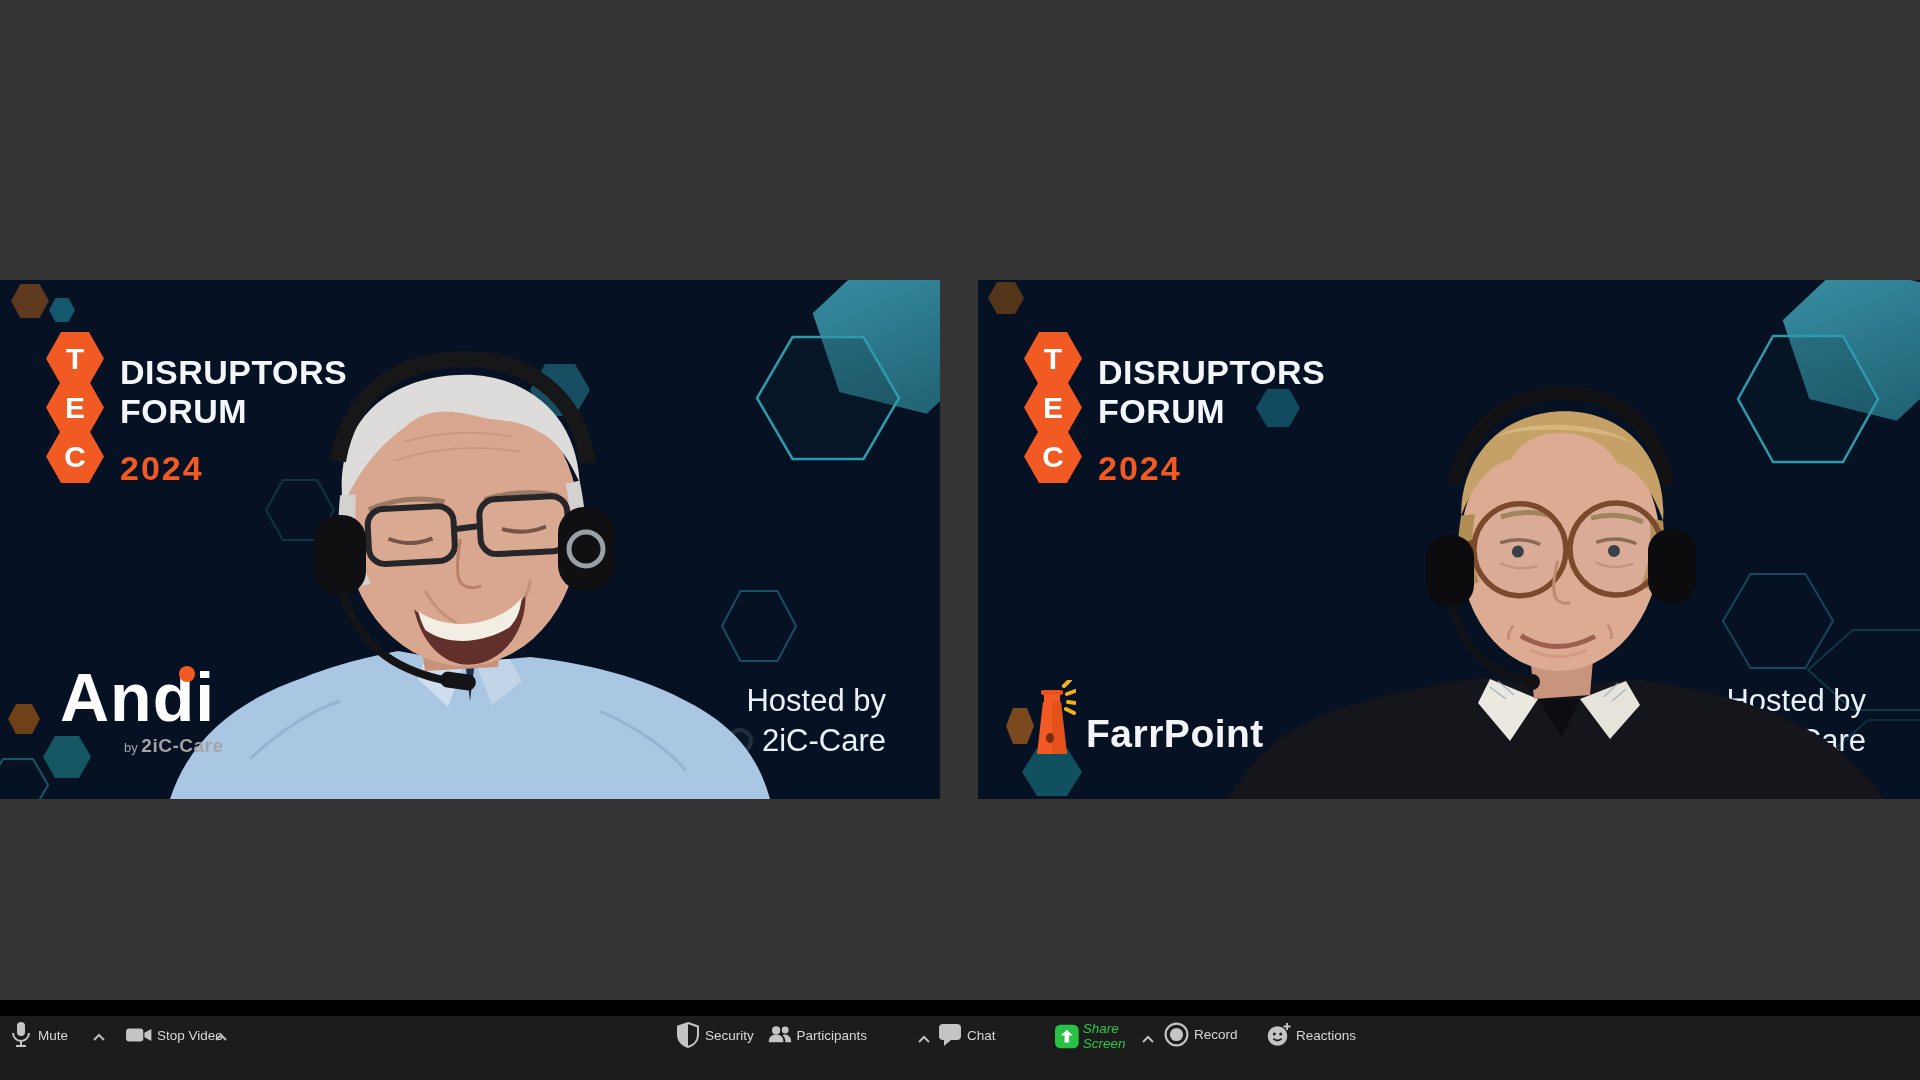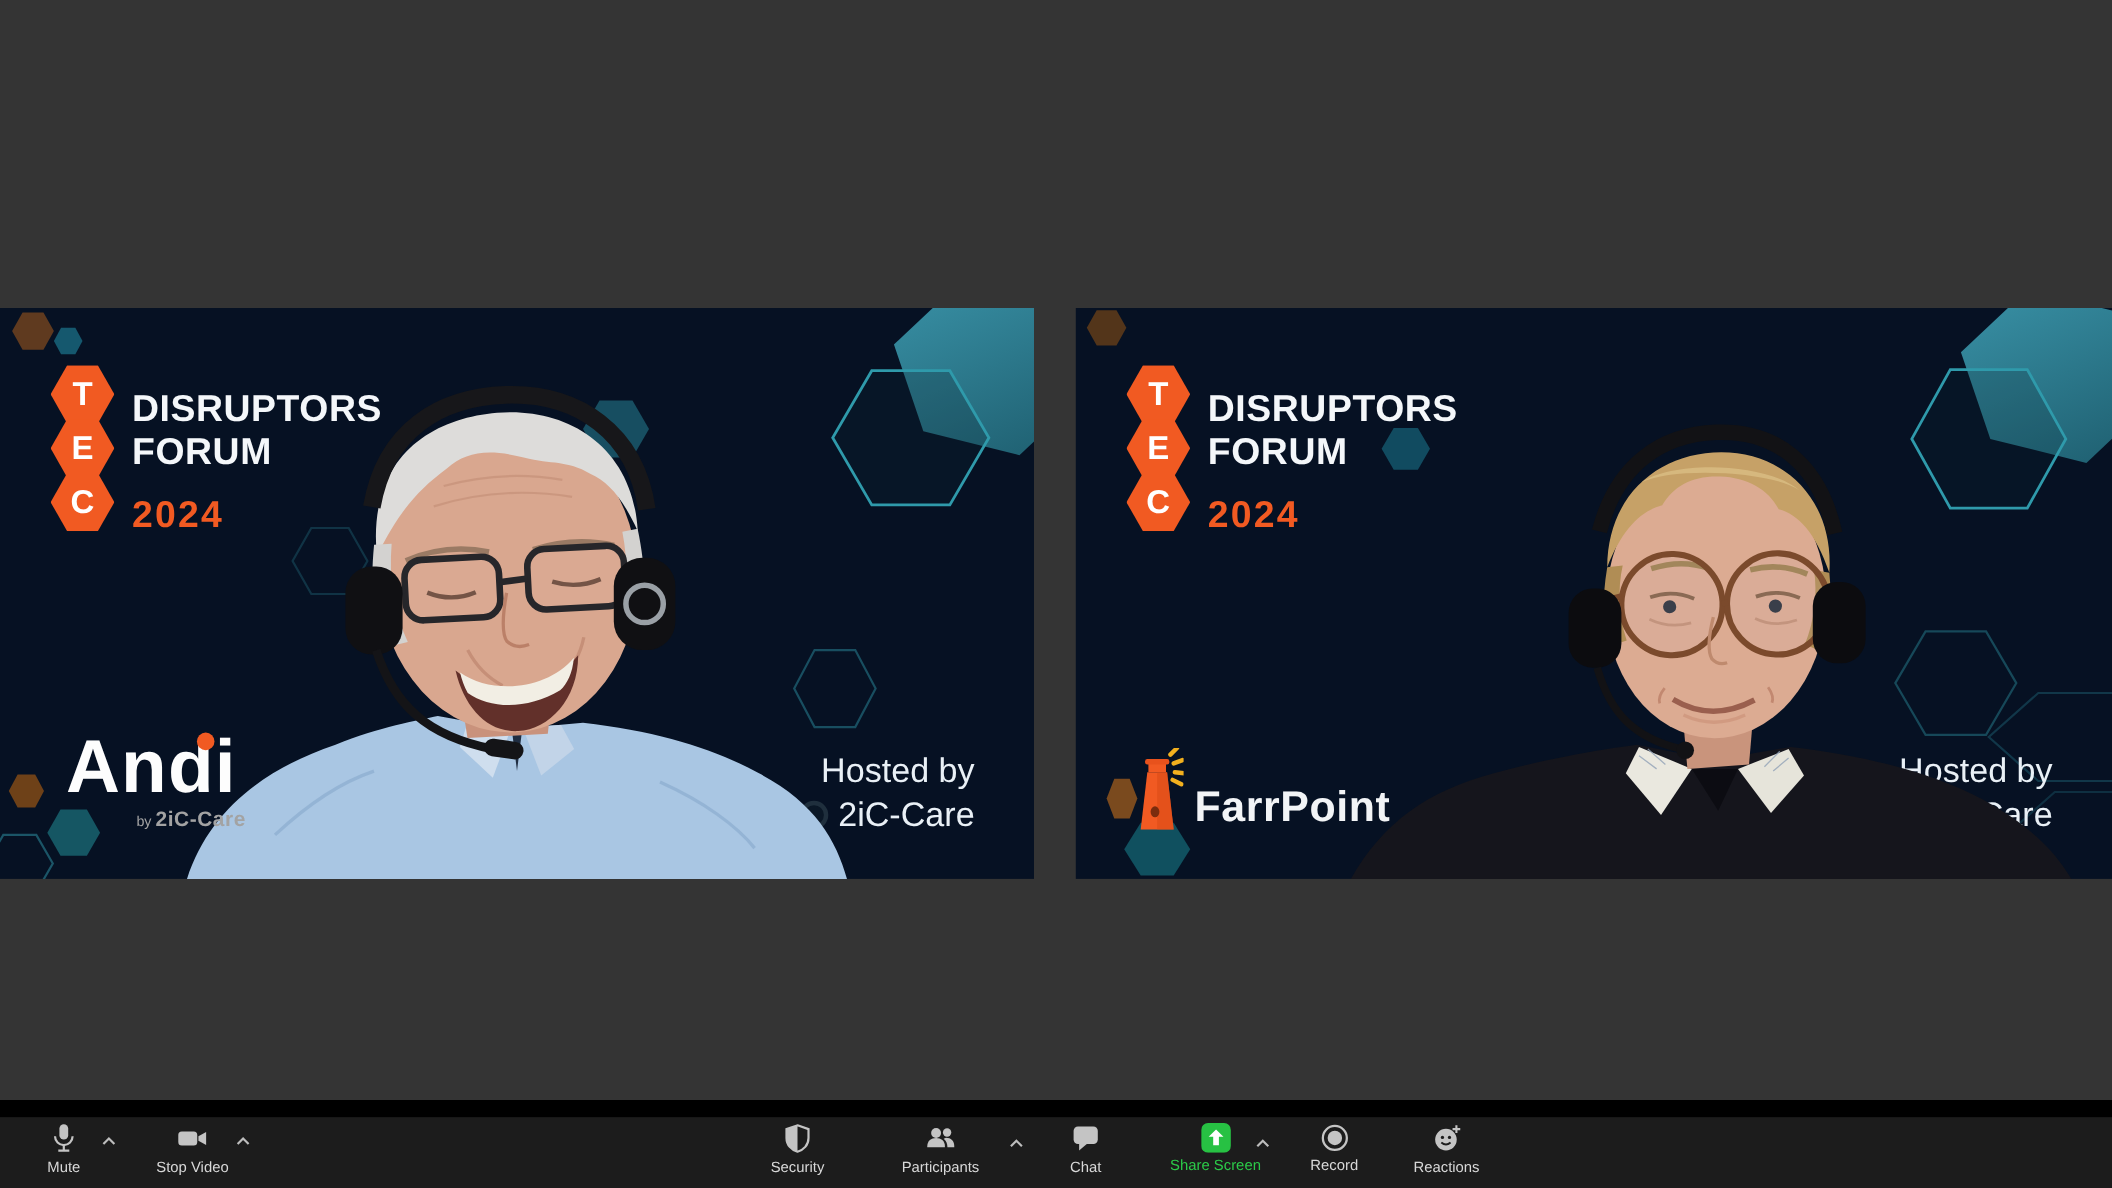--- a/index.html
+++ b/index.html
@@ -39,23 +39,23 @@
 
   
   .farr { position:absolute; left:58px; top:400px; z-index:5; display:flex; align-items:flex-end; gap:10px; }
   .farr .name { color:#f2f4f6; font-weight:bold; font-size:39px; line-height:40px; letter-spacing:0.5px; padding-bottom:4px; }
 
   .person { position:absolute; bottom:0; z-index:4; }
 
   
   .blackstrip { position:absolute; left:0; top:1000px; width:1920px; height:16px; background:#000; }
   .toolbar { position:absolute; left:0; top:1016px; width:1920px; height:64px; background:#1c1c1c; }
-  .tbtn { position:absolute; top:5px; width:100px; display:flex; flex-direction:column; align-items:center; gap:4px; cursor:default; }
+  .tbtn { position:absolute; top:5px; width:100px; display:flex; flex-direction:row; align-items:center; gap:4px; cursor:default; }
   .tbtn .lbl { color:#d8d8d8; font-size:13.5px; }
-  .tbtn.green .lbl { color:#2bc948; }
+  .tbtn.green .lbl { color:#2bc948;font-style:italic; }
   .chev { position:absolute; }
 </style>
 </head>
 <body>
 
 <div class="tile left">
   <svg class="deco" width="940" height="519" viewBox="0 0 940 519">
     <defs>
       <linearGradient id="tg1" x1="0" y1="0" x2="1" y2="1">
         <stop offset="0" stop-color="#3a93a8"></stop>
@@ -264,21 +264,21 @@
   </svg>
 
   <div class="tbtn" style="left:675px;">
     <svg width="26" height="28" viewBox="0 0 26 28">
       <path d="M13,2 L23,5.5 V13.5 C23,20 18.5,24.5 13,26 C7.5,24.5 3,20 3,13.5 V5.5 Z" fill="none" stroke="#c4c4c4" stroke-width="2"></path>
       <path d="M13,2 L3,5.5 V13.5 C3,20 7.5,24.5 13,26 Z" fill="#c4c4c4"></path>
     </svg>
     <div class="lbl">Security</div>
   </div>
 
-  <div class="tbtn" style="left:805px;">
+  <div class="tbtn" style="left:767px;">
     <svg width="28" height="28" viewBox="0 0 28 26">
       <circle cx="10" cy="8" r="4.5" fill="#c4c4c4"></circle>
       <path d="M2,20 c0,-5 3.5,-7.5 8,-7.5 s8,2.5 8,7.5 v1 H2 Z" fill="#c4c4c4"></path>
       <circle cx="20" cy="7.5" r="3.8" fill="#c4c4c4"></circle>
       <path d="M19,12.4 c4.5,0 7.5,2.8 7.5,7.2 v1.4 h-6.2 c0,-3.4 -1,-6 -3.4,-7.8 Z" fill="#c4c4c4"></path>
     </svg>
     <div class="lbl">Participants</div>
   </div>
   <svg class="chev" style="left:917px; top:19px;" width="14" height="9" viewBox="0 0 14 9">
     <path d="M2,7 L7,2 L12,7" stroke="#bdbdbd" stroke-width="2" fill="none"></path>

